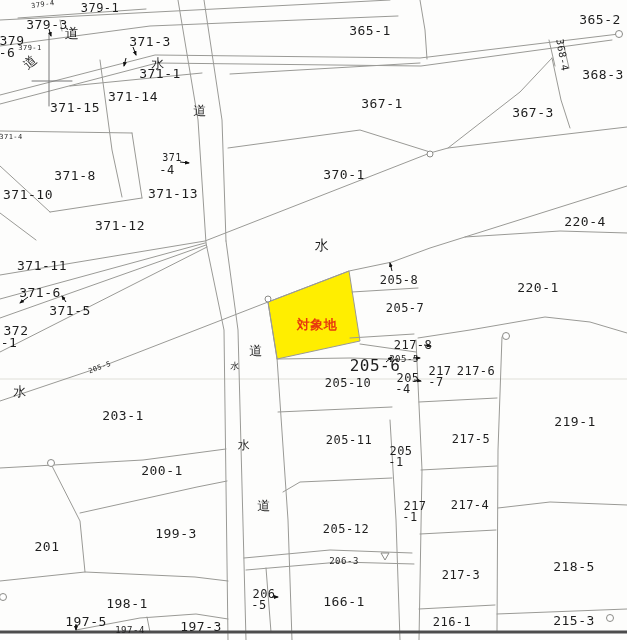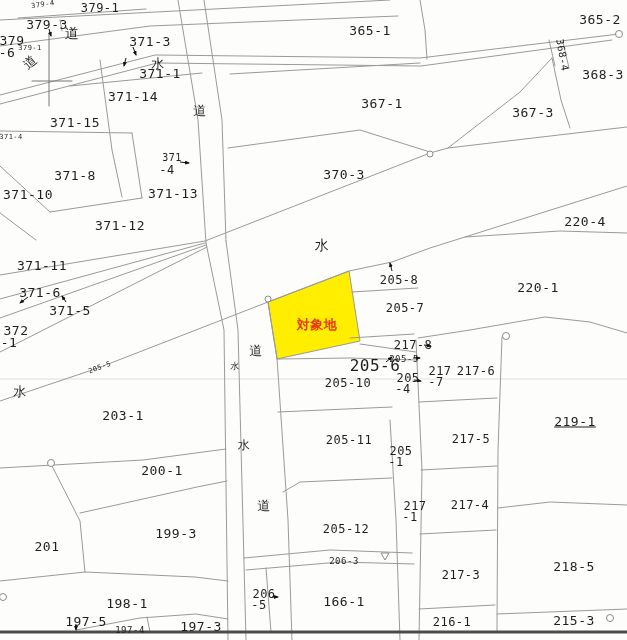--- a/index.html
+++ b/index.html
@@ -135,36 +135,36 @@
       <div class="map-label" style="left: 47px; top: 24px; font-size: 13px; transform: translate(-50%, -50%);">379-3</div>
       <div class="map-label" style="left: 72px; top: 33px; font-size: 14px; transform: translate(-50%, -50%);">道</div>
       <div class="map-label" style="left: 12px; top: 40px; font-size: 13px; transform: translate(-50%, -50%);">379</div>
       <div class="map-label" style="left: 7px; top: 52px; font-size: 13px; transform: translate(-50%, -50%);">-6</div>
       <div class="map-label" style="left: 30px; top: 48px; font-size: 7px; transform: translate(-50%, -50%);">379-1</div>
       <div class="map-label" style="left: 30px; top: 62px; font-size: 13px; transform: translate(-50%, -50%) rotate(-40deg);">道</div>
       <div class="map-label" style="left: 130px; top: 41px; font-size: 13px; transform: translate(-50%, -50%); margin-left: 20px;">371-3</div>
       <div class="map-label" style="left: 158px; top: 63px; font-size: 13px; transform: translate(-50%, -50%);">水</div>
       <div class="map-label" style="left: 122px; top: 73px; font-size: 13px; transform: translate(-50%, -50%); margin-left: 38px;">371-1</div>
       <div class="map-label" style="left: 133px; top: 96px; font-size: 13px; transform: translate(-50%, -50%);">371-14</div>
-      <div class="map-label" style="left: 75px; top: 122px; font-size: 13px; transform: translate(-50%, -50%);">371-15</div>
+      <div class="map-label" style="left: 75px; top: 107px; font-size: 13px; transform: translate(-50%, -50%);">371-15</div>
       <div class="map-label" style="left: 200px; top: 110px; font-size: 13px; transform: translate(-50%, -50%);">道</div>
       <div class="map-label" style="left: 370px; top: 30px; font-size: 13px; transform: translate(-50%, -50%);">365-1</div>
       <div class="map-label" style="left: 600px; top: 19px; font-size: 13px; transform: translate(-50%, -50%);">365-2</div>
       <div class="map-label" style="left: 562px; top: 55px; font-size: 10px; transform: translate(-50%, -50%) rotate(80deg);">368-4</div>
       <div class="map-label" style="left: 603px; top: 74px; font-size: 13px; transform: translate(-50%, -50%);">368-3</div>
       <div class="map-label" style="left: 382px; top: 103px; font-size: 13px; transform: translate(-50%, -50%);">367-1</div>
       <div class="map-label" style="left: 533px; top: 112px; font-size: 13px; transform: translate(-50%, -50%);">367-3</div>
       <div class="map-label" style="left: 11px; top: 137px; font-size: 7px; transform: translate(-50%, -50%);">371-4</div>
       <div class="map-label" style="left: 172px; top: 158px; font-size: 10px; transform: translate(-50%, -50%);">371</div>
       <div class="map-label" style="left: 167px; top: 170px; font-size: 12px; transform: translate(-50%, -50%);">-4</div>
       <div class="map-label" style="left: 75px; top: 175px; font-size: 13px; transform: translate(-50%, -50%);">371-8</div>
       <div class="map-label" style="left: 173px; top: 193px; font-size: 13px; transform: translate(-50%, -50%);">371-13</div>
       <div class="map-label" style="left: 28px; top: 194px; font-size: 13px; transform: translate(-50%, -50%);">371-10</div>
       <div class="map-label" style="left: 120px; top: 225px; font-size: 13px; transform: translate(-50%, -50%);">371-12</div>
-      <div class="map-label" style="left: 344px; top: 174px; font-size: 13px; transform: translate(-50%, -50%);">370-3</div>
+      <div class="map-label" style="left: 344px; top: 174px; font-size: 13px; transform: translate(-50%, -50%);">370-1</div>
       <div class="map-label" style="left: 322px; top: 245px; font-size: 14px; transform: translate(-50%, -50%);">水</div>
       <div class="map-label" style="left: 585px; top: 221px; font-size: 13px; transform: translate(-50%, -50%);">220-4</div>
       <div class="map-label" style="left: 42px; top: 265px; font-size: 13px; transform: translate(-50%, -50%);">371-11</div>
       <div class="map-label" style="left: 40px; top: 292px; font-size: 13px; transform: translate(-50%, -50%);">371-6</div>
       <div class="map-label" style="left: 70px; top: 310px; font-size: 13px; transform: translate(-50%, -50%);">371-5</div>
       <div class="map-label" style="left: 16px; top: 330px; font-size: 13px; transform: translate(-50%, -50%);">372</div>
       <div class="map-label" style="left: 9px; top: 342px; font-size: 13px; transform: translate(-50%, -50%);">-1</div>
       <div class="map-label" style="left: 538px; top: 287px; font-size: 13px; transform: translate(-50%, -50%);">220-1</div>
       <div class="map-label" style="left: 399px; top: 280px; font-size: 12px; transform: translate(-50%, -50%);">205-8</div>
       <div class="map-label" style="left: 405px; top: 308px; font-size: 12px; transform: translate(-50%, -50%);">205-7</div>
@@ -176,21 +176,21 @@
       <div class="map-label" style="left: 375px; top: 366px; font-size: 16px; transform: translate(-50%, -50%);">205-6</div>
       <div class="map-label" style="left: 440px; top: 371px; font-size: 12px; transform: translate(-50%, -50%);">217</div>
       <div class="map-label" style="left: 436px; top: 382px; font-size: 12px; transform: translate(-50%, -50%);">-7</div>
       <div class="map-label" style="left: 476px; top: 371px; font-size: 12px; transform: translate(-50%, -50%);">217-6</div>
       <div class="map-label" style="left: 408px; top: 378px; font-size: 12px; transform: translate(-50%, -50%);">205</div>
       <div class="map-label" style="left: 403px; top: 389px; font-size: 12px; transform: translate(-50%, -50%);">-4</div>
       <div class="map-label" style="left: 348px; top: 383px; font-size: 12px; transform: translate(-50%, -50%);">205-10</div>
       <div class="map-label" style="left: 20px; top: 391px; font-size: 13px; transform: translate(-50%, -50%);">水</div>
       <div class="map-label" style="left: 100px; top: 368px; font-size: 7px; transform: translate(-50%, -50%) rotate(-20deg);">205-5</div>
       <div class="map-label" style="left: 123px; top: 415px; font-size: 13px; transform: translate(-50%, -50%);">203-1</div>
-      <div class="map-label" style="left: 575px; top: 421px; font-size: 13px; transform: translate(-50%, -50%); text-decoration: underline;">219-1</div>
+      <div class="map-label" style="left: 575px; top: 421px; font-size: 13px; transform: translate(-50%, -50%);">219-1</div>
       <div class="map-label" style="left: 349px; top: 440px; font-size: 12px; transform: translate(-50%, -50%);">205-11</div>
       <div class="map-label" style="left: 471px; top: 439px; font-size: 12px; transform: translate(-50%, -50%);">217-5</div>
       <div class="map-label" style="left: 401px; top: 451px; font-size: 12px; transform: translate(-50%, -50%);">205</div>
       <div class="map-label" style="left: 396px; top: 462px; font-size: 12px; transform: translate(-50%, -50%);">-1</div>
       <div class="map-label" style="left: 244px; top: 445px; font-size: 12px; transform: translate(-50%, -50%);">水</div>
       <div class="map-label" style="left: 162px; top: 470px; font-size: 13px; transform: translate(-50%, -50%);">200-1</div>
       <div class="map-label" style="left: 415px; top: 506px; font-size: 12px; transform: translate(-50%, -50%);">217</div>
       <div class="map-label" style="left: 410px; top: 517px; font-size: 12px; transform: translate(-50%, -50%);">-1</div>
       <div class="map-label" style="left: 470px; top: 505px; font-size: 12px; transform: translate(-50%, -50%);">217-4</div>
       <div class="map-label" style="left: 264px; top: 505px; font-size: 13px; transform: translate(-50%, -50%);">道</div>

